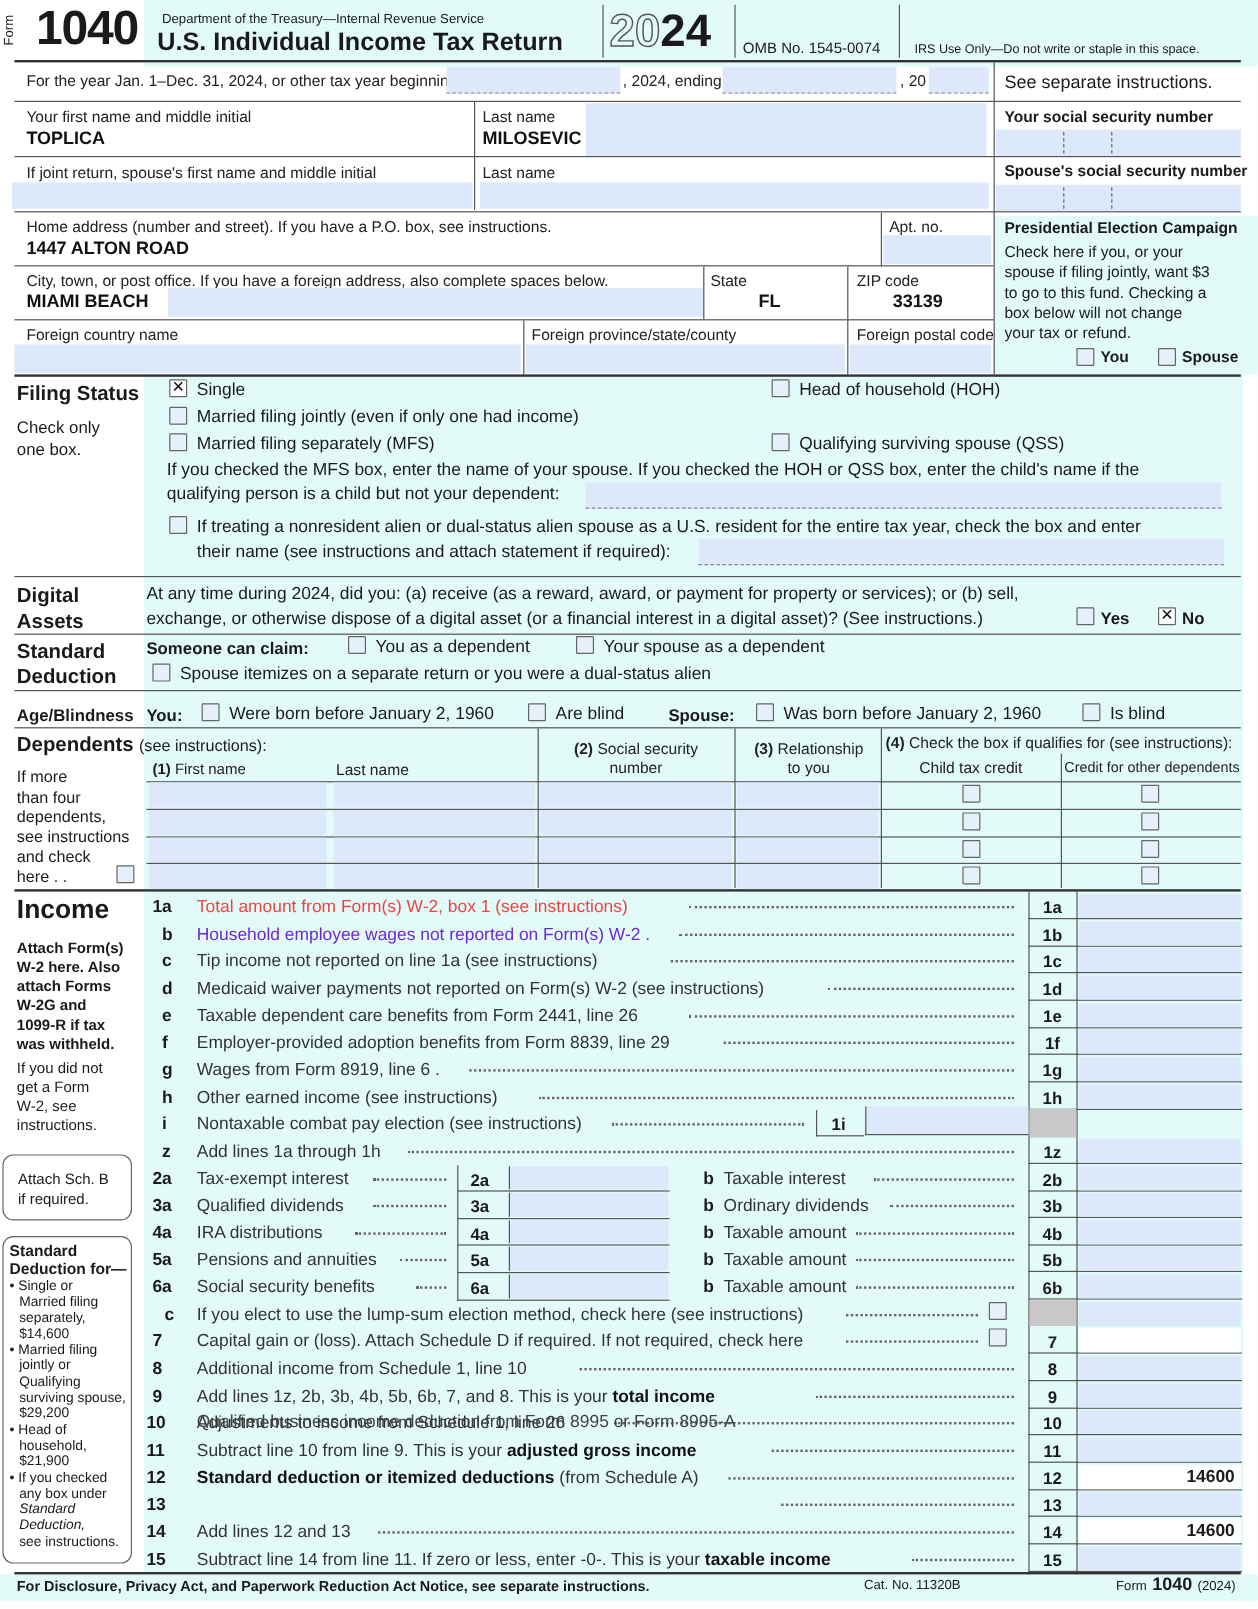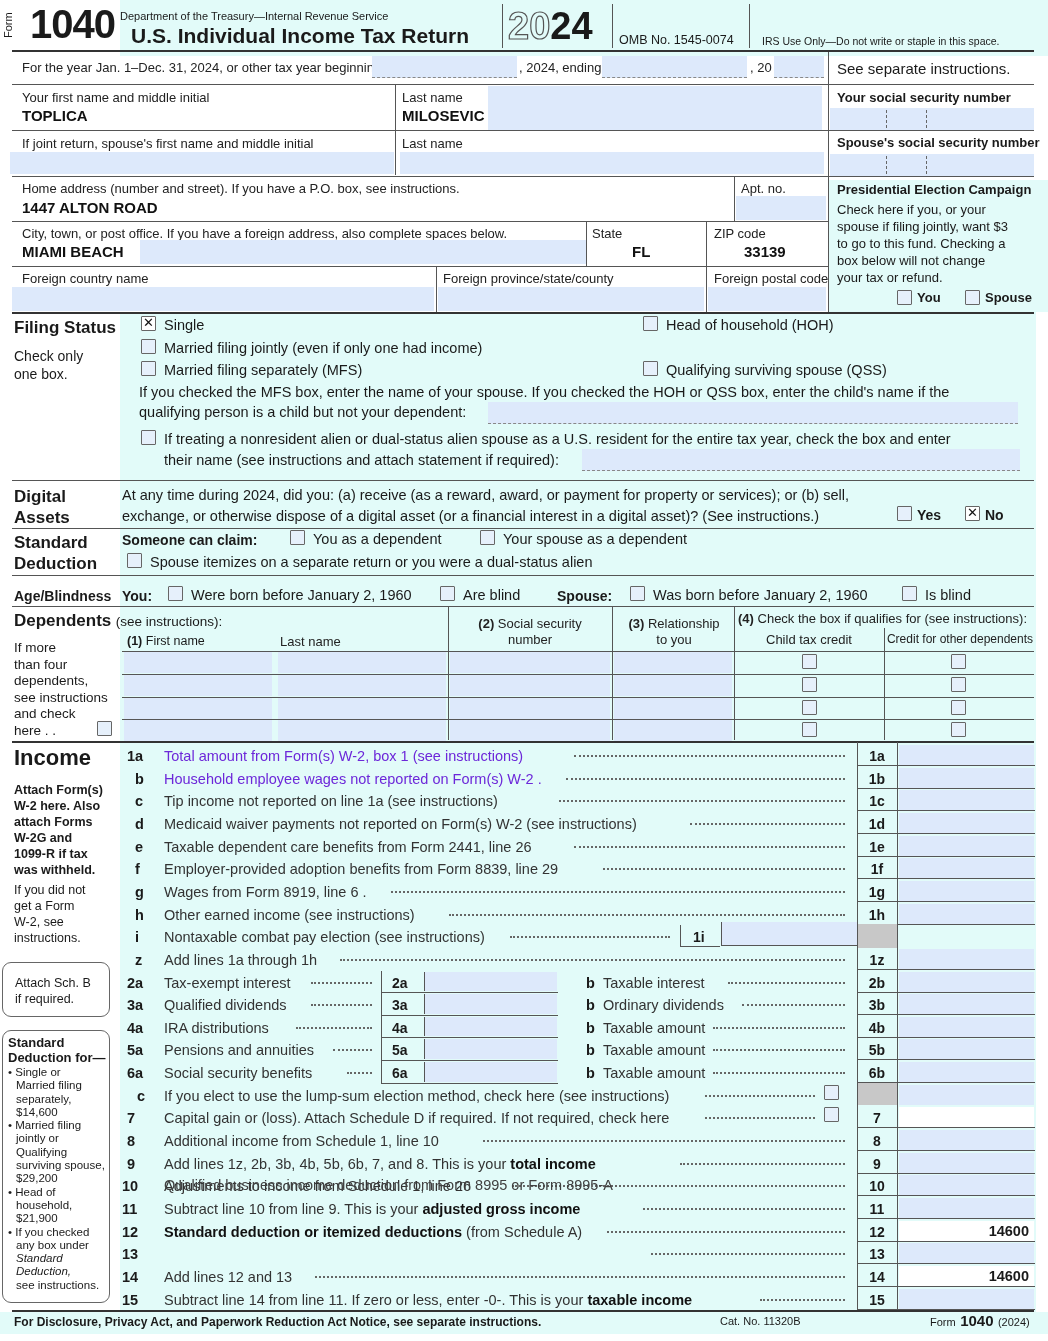--- a/index.html
+++ b/index.html
@@ -29,21 +29,21 @@
 <body>
 
 <div class="abs mint" style="left:120px;top:0;width:928px;height:56px;"></div>
 <div class="abs mint" style="left:828px;top:180px;width:220px;height:132px;"></div>
 <div class="abs mint" style="left:120px;top:312px;width:916px;height:1000px;"></div>
 <div class="abs mint" style="left:0;top:1312px;width:1048px;height:22px;"></div>
 
 <div>
   <div class="abs" style="left:2px;top:38px;font-size:11px;transform:rotate(-90deg);transform-origin:left top;">Form</div>
   <div class="abs" style="left:30px;top:2px;font-size:40px;font-weight:bold;letter-spacing:-1px;">1040</div>
-  <div class="abs" style="left:120px;top:10px;font-size:11px;">Department of the Treasury—Internal Revenue Service</div>
+  <div class="abs" style="left:135px;top:10px;font-size:11px;">Department of the Treasury—Internal Revenue Service</div>
   <div class="abs" style="left:131px;top:24px;font-size:21px;font-weight:bold;">U.S. Individual Income Tax Return</div>
   <div class="abs vl" style="left:502px;top:4px;height:44px;"></div>
   <div class="abs" style="left:508px;top:5px;font-size:38px;font-weight:bold;">
     <span style="color:#e2fbf9;-webkit-text-stroke:1.2px #555;">20</span><span>24</span>
   </div>
   <div class="abs vl" style="left:612px;top:4px;height:44px;"></div>
   <div class="abs" style="left:619px;top:33px;font-size:12.5px;">OMB No. 1545-0074</div>
   <div class="abs vl" style="left:749px;top:4px;height:44px;"></div>
   <div class="abs" style="left:762px;top:35px;font-size:10.5px;">IRS Use Only—Do not write or staple in this space.</div>
 </div>
@@ -301,21 +301,21 @@
       <div style="padding-left:8px;font-style:italic;">Deduction,</div>
       <div style="padding-left:8px;">see instructions.</div>
     </div>
 </div>
 
 <div class="abs vl" style="left:857px;top:742px;height:570px;"></div>
 <div class="abs vl" style="left:897px;top:742px;height:570px;"></div>
 
 <div id="income-lines">
     <div class="abs bold t14" style="left:127px;top:748px;">1a</div>
-      <div class="abs t14" style="left:164px;top:748px;color:#6d28d9;">Total amount from Form(s) W-2, box 1 (see instructions)</div>
+      <div class="abs t14" style="left:164px;top:748px;color:#ef4444;">Total amount from Form(s) W-2, box 1 (see instructions)</div>
     <div class="dots" style="left:573.5px;top:755px;width:271.5px;"></div>
     <div class="abs hl" style="left:857px;top:765px;width:178px;"></div>
       <div class="boxno" style="left:857px;top:748px;">1a</div>
       <div class="abs field" style="left:899px;top:745px;width:135px;height:20px;background:;"></div>
       <div class="amt" style="left:899px;top:747px;width:130px;"></div>
     <div class="abs bold t14" style="left:135px;top:770.65px;">b</div>
       <div class="abs t14" style="left:164px;top:770.65px;color:#6d28d9;">Household employee wages not reported on Form(s) W-2 .</div>
     <div class="dots" style="left:566.2px;top:777.65px;width:278.79999999999995px;"></div>
     <div class="abs hl" style="left:857px;top:787.65px;width:178px;"></div>
       <div class="boxno" style="left:857px;top:770.65px;">1b</div>

